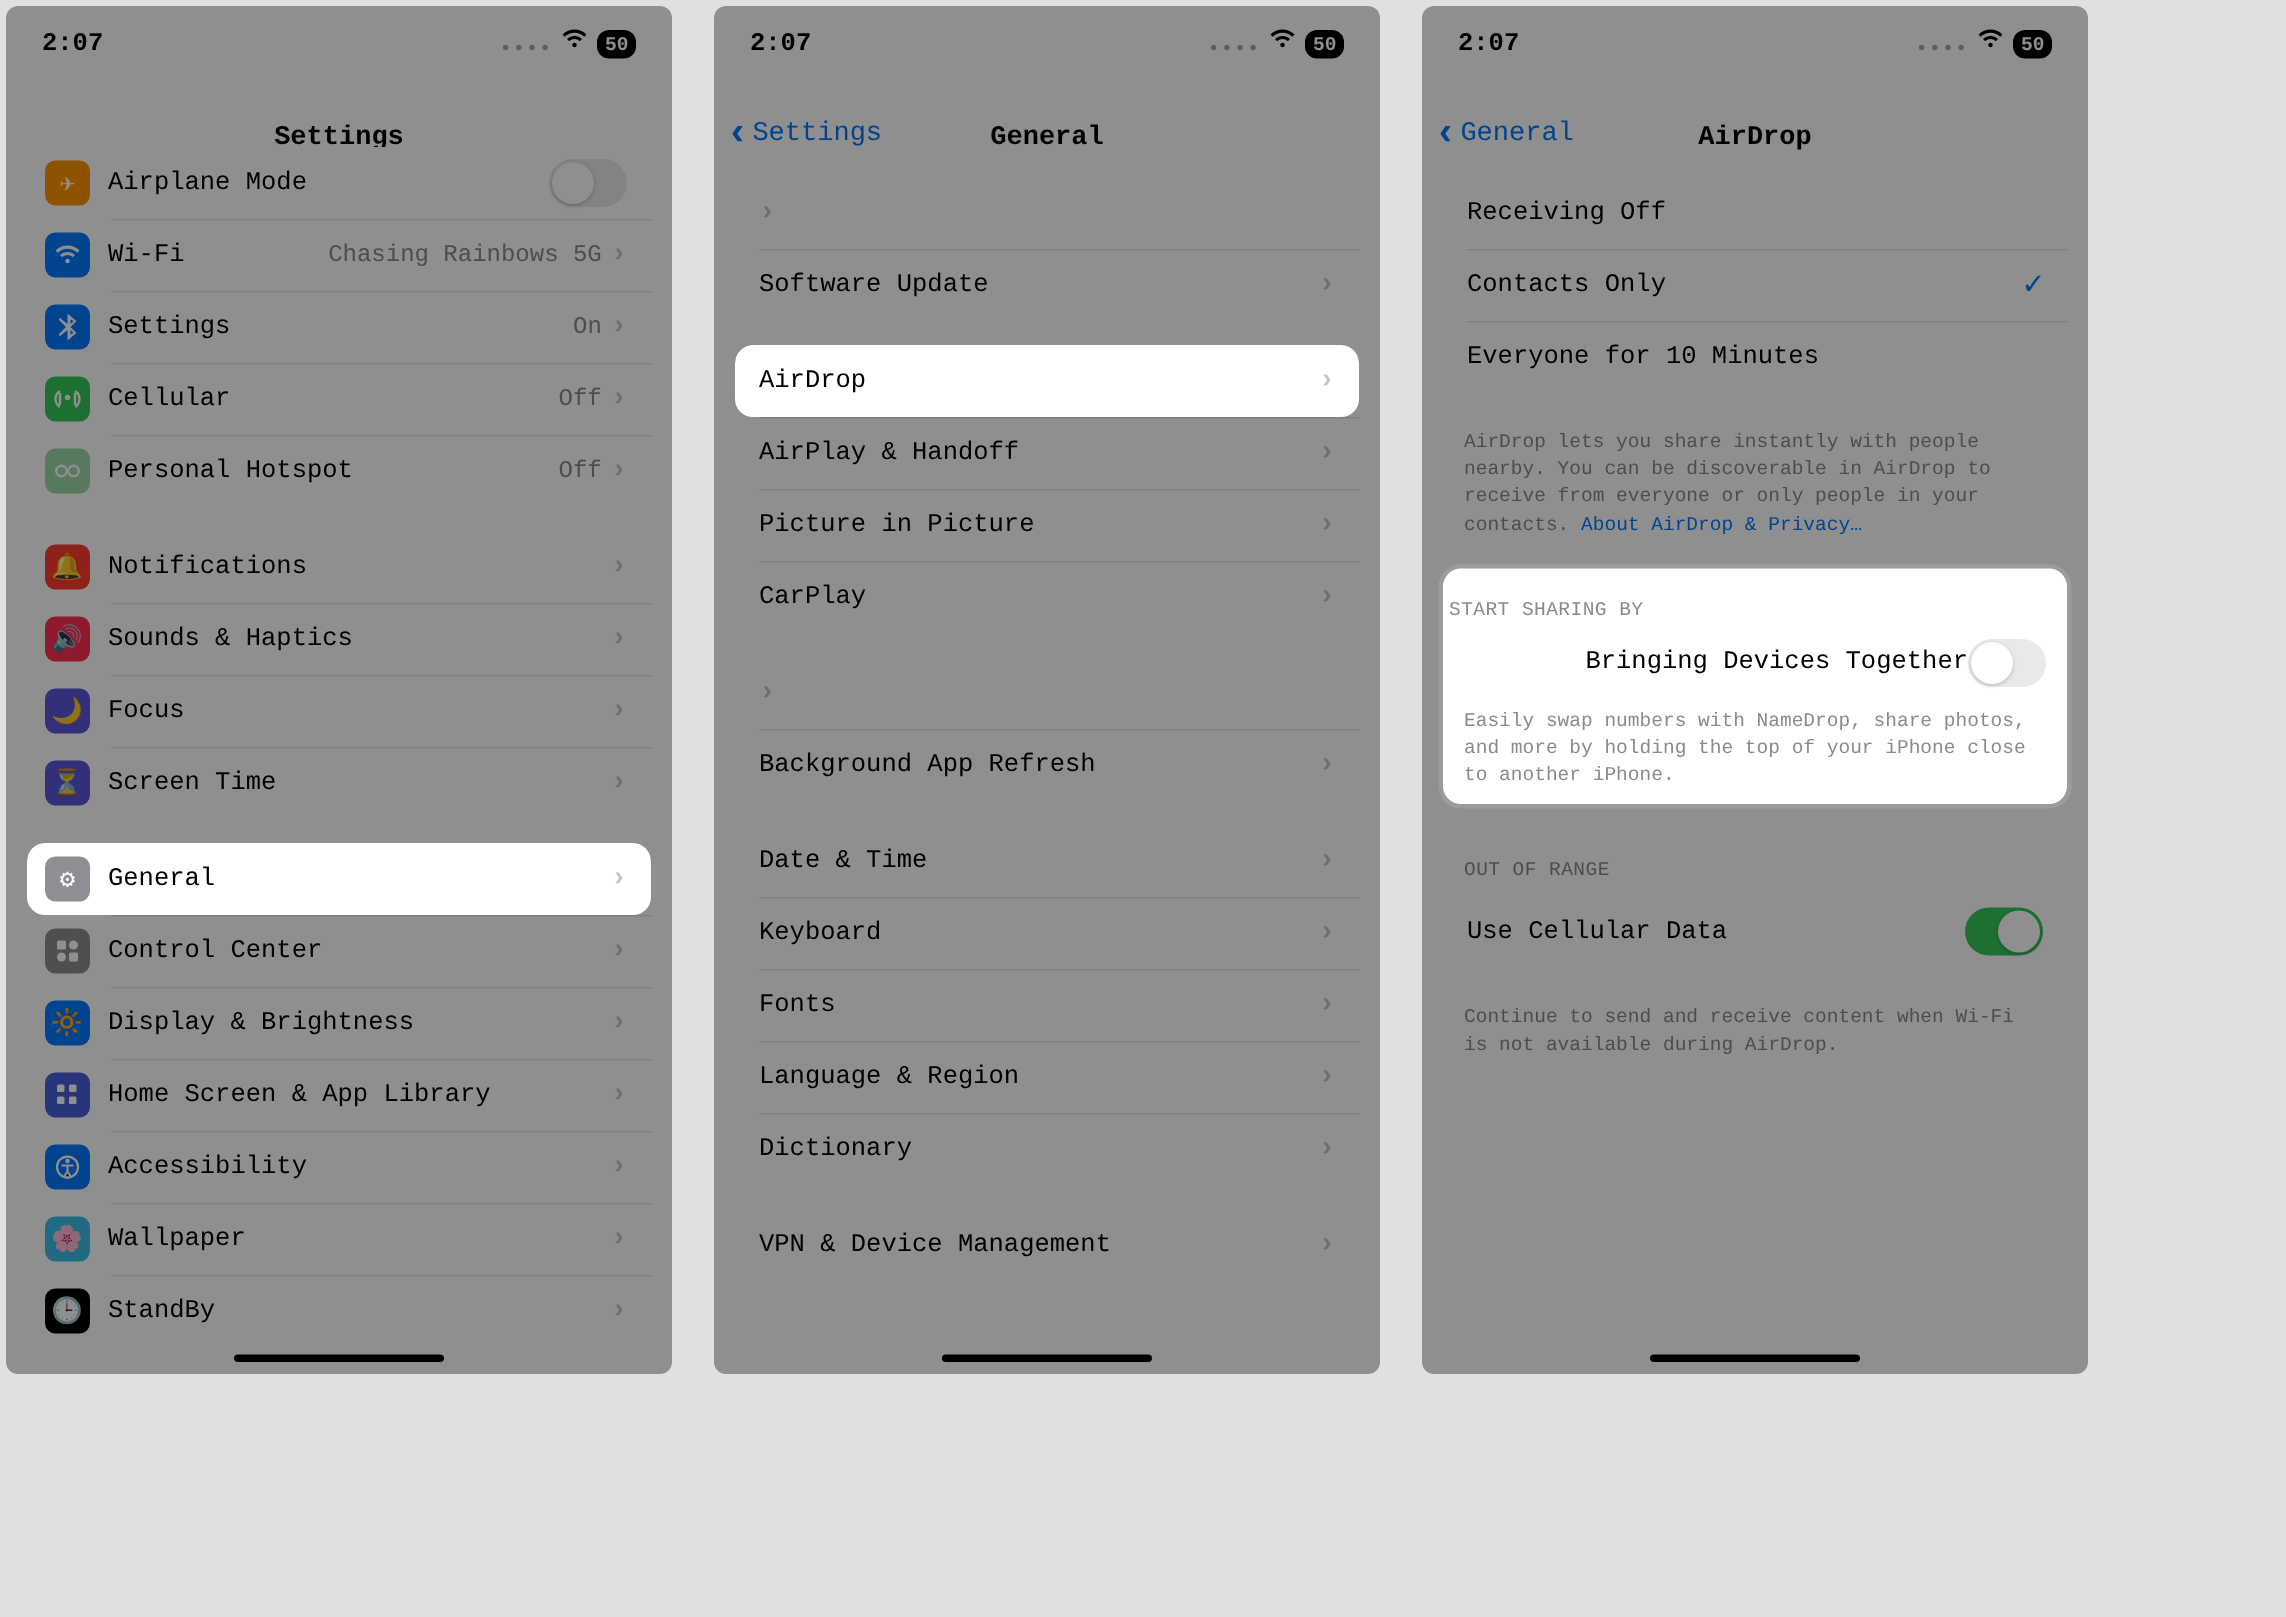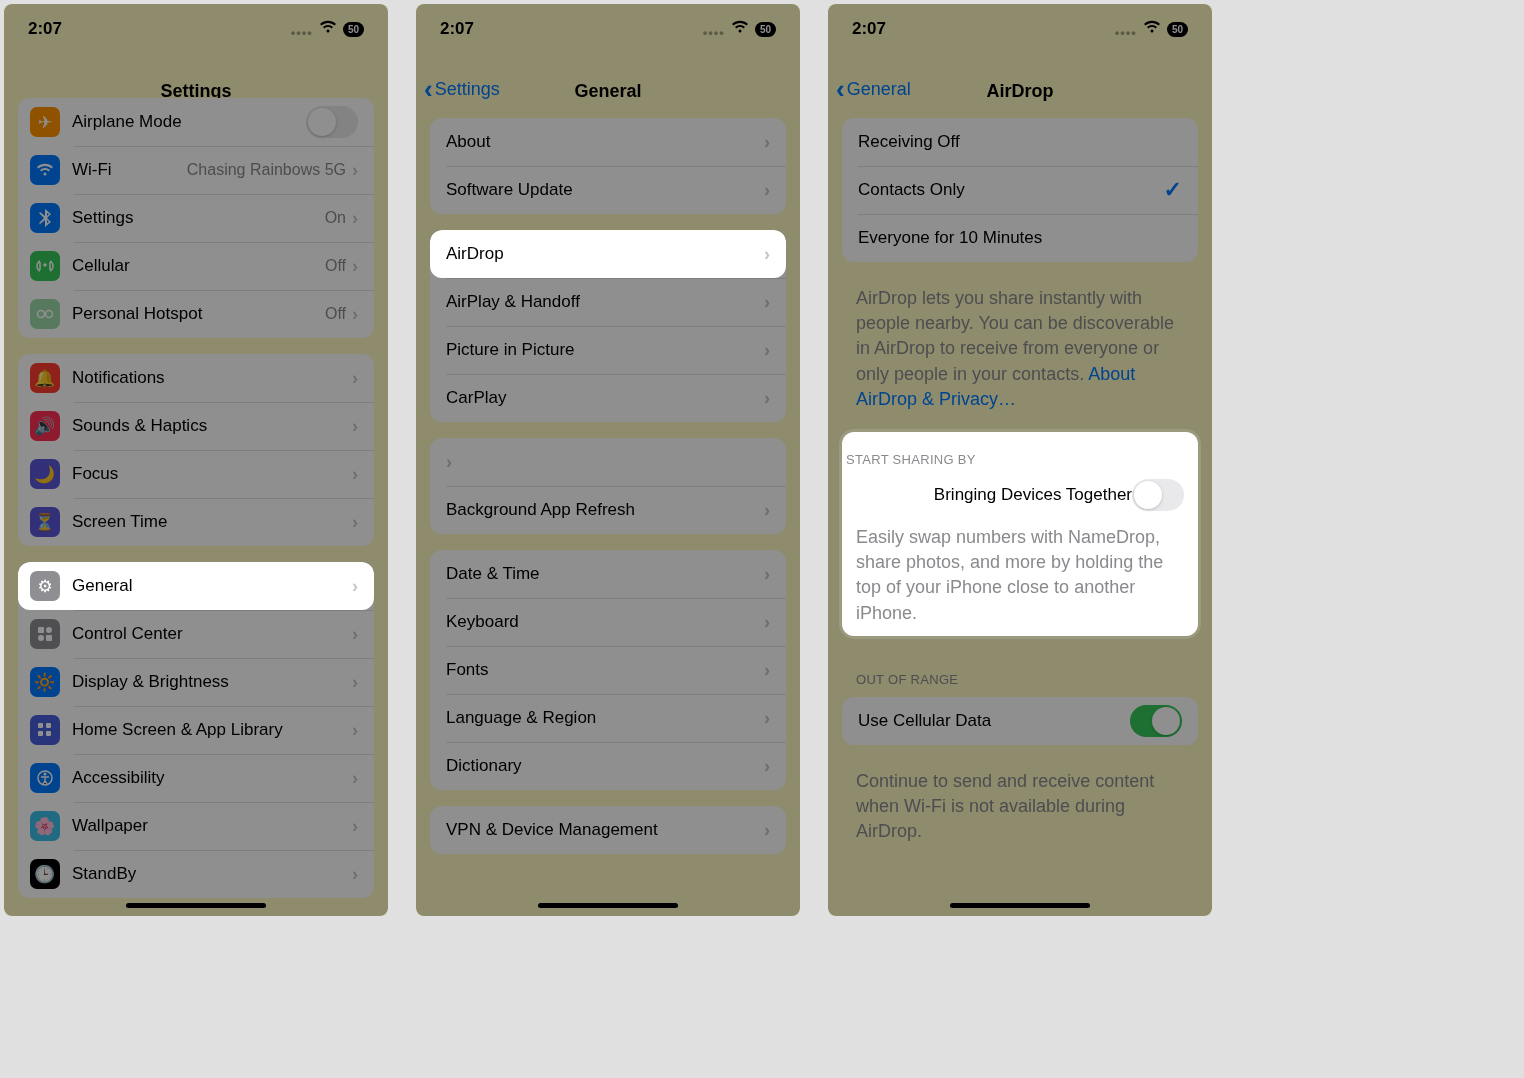--- a/index.html
+++ b/index.html
@@ -7,27 +7,28 @@
     background: #e0e0e0;
     font-family: -apple-system, "Helvetica Neue", Arial, sans-serif;
     display: flex;
     gap: 28px;
     padding: 4px;
     width: 1524px;
     height: 1078px;
     overflow: hidden;
   }
   .phone {
-    width: 384px;
+    width: 444px;
     height: 912px;
-    background: #fef9c3;
+    background: #ffffff;
     position: relative;
     border-radius: 8px;
     overflow: hidden;
     flex-shrink: 0;
+    font-family: Liberation Mono, monospace;
   }
   .dim-overlay {
     position: absolute;
     inset: 0;
     background: rgba(0,0,0,0.44);
     pointer-events: none;
     z-index: 50;
   }
   .status-bar {
     height: 50px;
@@ -35,21 +36,21 @@
     align-items: center;
     padding: 0 24px;
     font-weight: 600;
     font-size: 17px;
   }
   .status-bar .spacer { flex: 1; }
   .status-bar .icons { display: flex; gap: 6px; align-items: center; }
   .batt {
     display: inline-flex; align-items: flex-start;
     background: #000; color: #fff; border-radius: 8px;
-    font-size: 10px; font-weight: 700; padding: 2px 5px;
+    font-size: 13px; font-weight: 700; padding: 2px 5px;
   }
   .nav-header {
     height: 48px;
     display: flex;
     align-items: flex-end;
     justify-content: center;
     position: relative;
     font-size: 18px;
     font-weight: 600;
   }
@@ -114,21 +115,21 @@
   .toggle.off .knob { left: 2px; }
   .toggle.on .knob { right: 2px; }
   .check { color: #007aff; font-size: 22px; font-weight: 600; }
   .section-header {
     font-size: 13px; color: #8a8a8e;
     text-transform: uppercase;
     padding: 20px 28px 6px 28px;
     letter-spacing: 0.3px;
   }
   .section-footer {
-    font-size: 18px; color: #8a8a8e;
+    font-size: 13px; color: #8a8a8e;
     padding: 8px 28px 4px 28px;
     line-height: 1.4;
   }
   .section-footer a { color: #007aff; text-decoration: none; }
   .highlight {
     position: relative;
     z-index: 100;
     background: #ffffff;
     border-radius: 12px;
     box-shadow: 0 0 0 3px rgba(255,255,255,0.12);
@@ -336,21 +337,20 @@
     <div class="nav-back">
       <span class="chev">‹</span>
       <span>Settings</span>
     </div>
     <span>General</span>
   </div>
 
   <div class="content">
     <div class="group">
       <div class="row">
-        <span class="label">About</span>
         <span class="chevron">›</span>
       </div>
       <div class="row">
         <span class="label">Software Update</span>
         <span class="chevron">›</span>
       </div>
     </div>
 
     <div class="group">
       <div class="row highlight-row" style="border-radius:12px">

